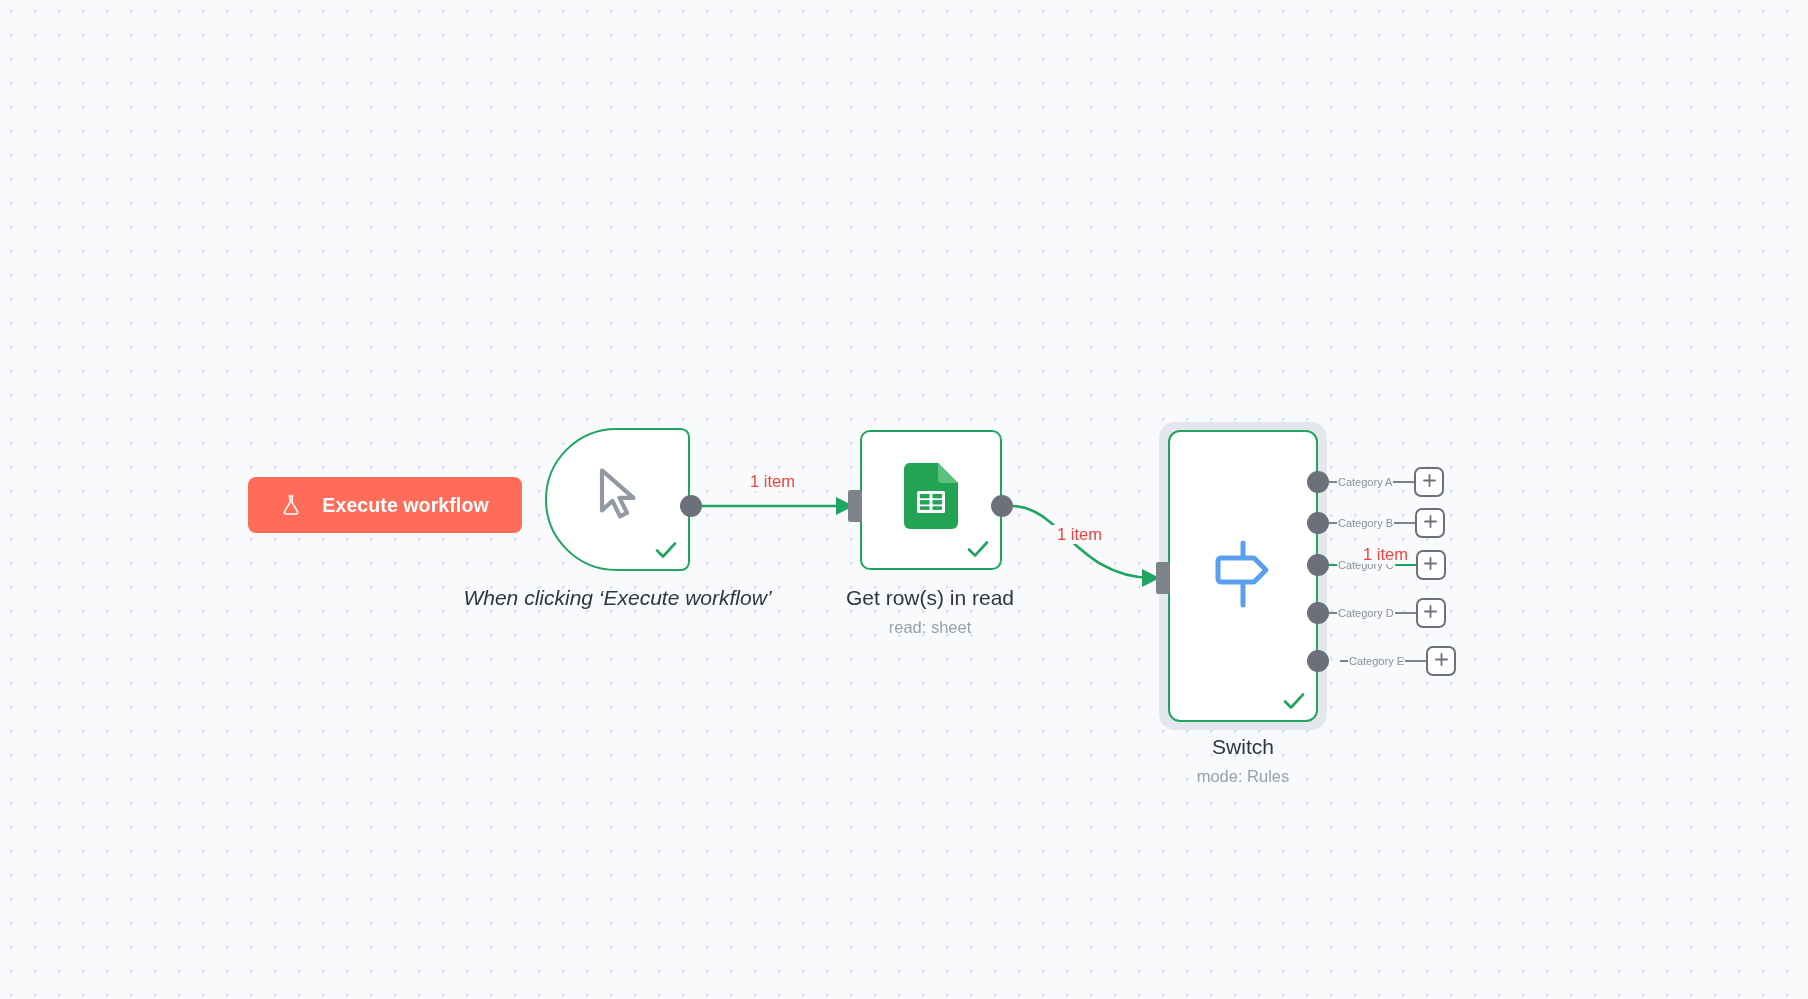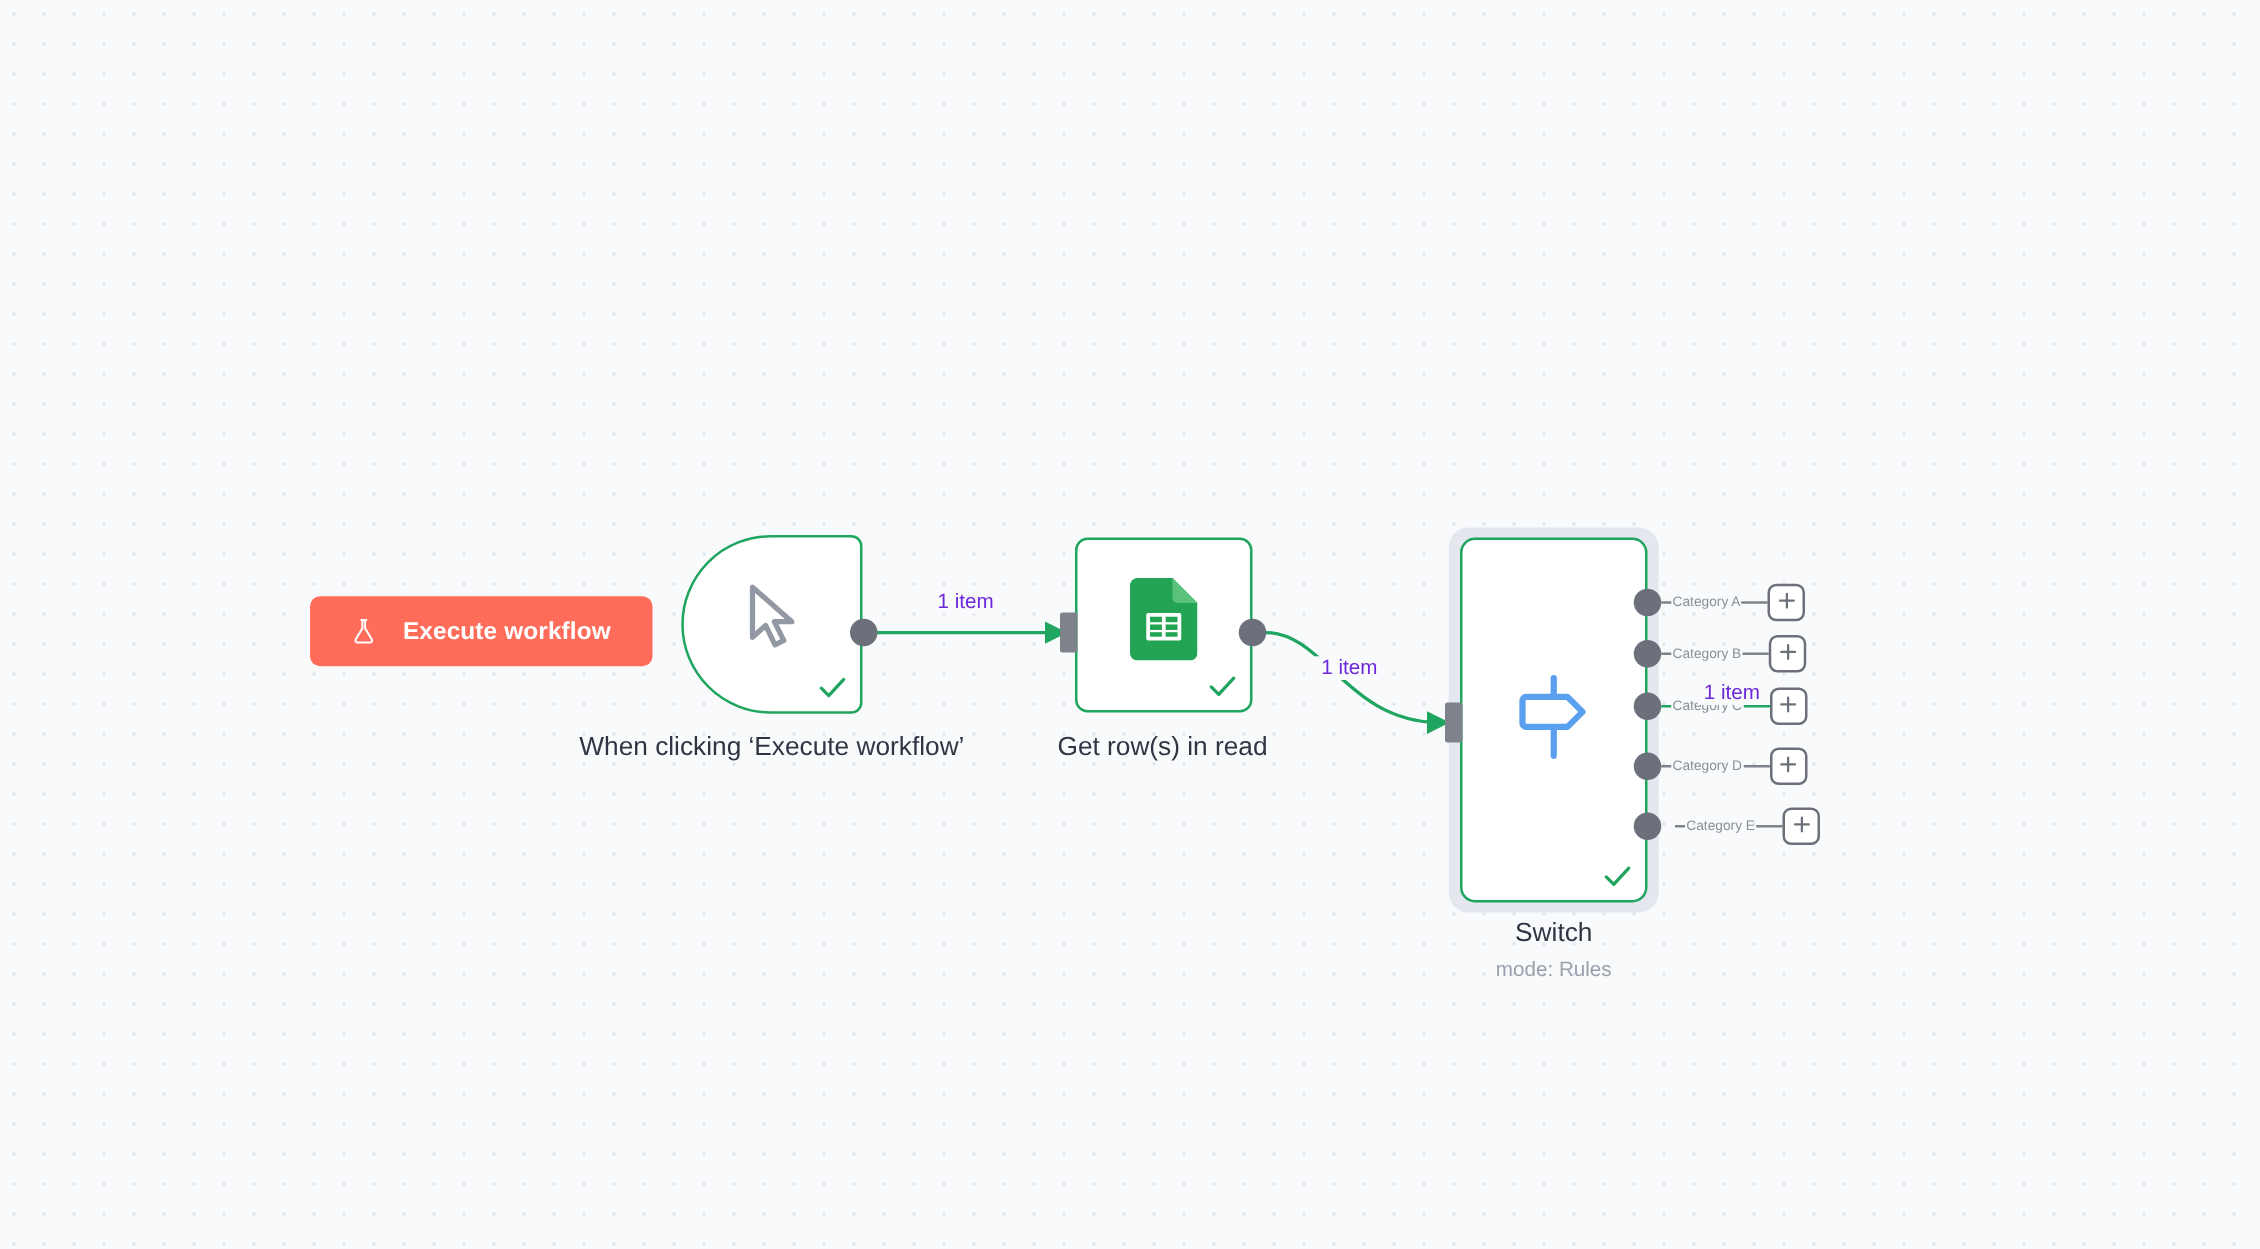--- a/index.html
+++ b/index.html
@@ -91,20 +91,21 @@
   .cursor-ico {
     position: absolute;
     left: 50%;
     top: 50%;
     transform: translate(-46%, -56%);
   }
   #trigger-title {
     left: 455px;
     top: 583px;
     width: 325px;
+    font-style: italic;
   }
 
   
   #sheets-node {
     left: 860px;
     top: 430px;
     width: 142px;
     height: 140px;
     border-radius: 10px;
   }
@@ -188,21 +189,21 @@
     justify-content: center;
     cursor: pointer;
     box-sizing: border-box;
     flex: 0 0 auto;
   }
 
   
   .edge-label {
     position: absolute;
     font-size: 16.5px;
-    color: #6d28d9;
+    color: #ef4444;
     background: #f8fafc;
     padding: 0 5px;
     white-space: nowrap;
   }
   #edge-label-1 { left: 745px; top: 472px; }
   #edge-label-2 { left: 1052px; top: 525px; }
   #edge-label-3 { left: 1358px; top: 545px; }
 
   svg.wire { position: absolute; left: 0; top: 0; overflow: visible; }
 </style>
@@ -263,20 +264,21 @@
     </span>
     <span class="node-check">
       <svg width="26" height="26" viewBox="0 0 26 26" fill="none">
         <path d="M4 13.5 L10 19.5 L22 6.5" stroke="#1fa55f" stroke-width="2.6" stroke-linecap="round" stroke-linejoin="round"></path>
       </svg>
     </span>
   </div>
   <div class="in-port" style="left:848px; top:490px;"></div>
   <div class="out-dot" style="left:991px; top:495px;"></div>
   <div class="node-title" id="sheets-title">Get row(s) in read</div>
+  <div class="node-sub" id="sheets-sub">read: sheet</div>
 
   <div id="switch-halo"></div>
   <div class="node" id="switch-node">
     <span class="signpost-ico">
       <svg width="62" height="70" viewBox="0 0 62 70" fill="none" stroke="#5aa0ee" stroke-width="5" stroke-linejoin="round" stroke-linecap="round">
         <path d="M31 4 V66"></path>
         <path d="M9 19 H42 L54 31 L42 43 H9 A3 3 0 0 1 6 40 V22 A3 3 0 0 1 9 19 Z" fill="#ffffff"></path>
       </svg>
     </span>
     <span class="node-check">

